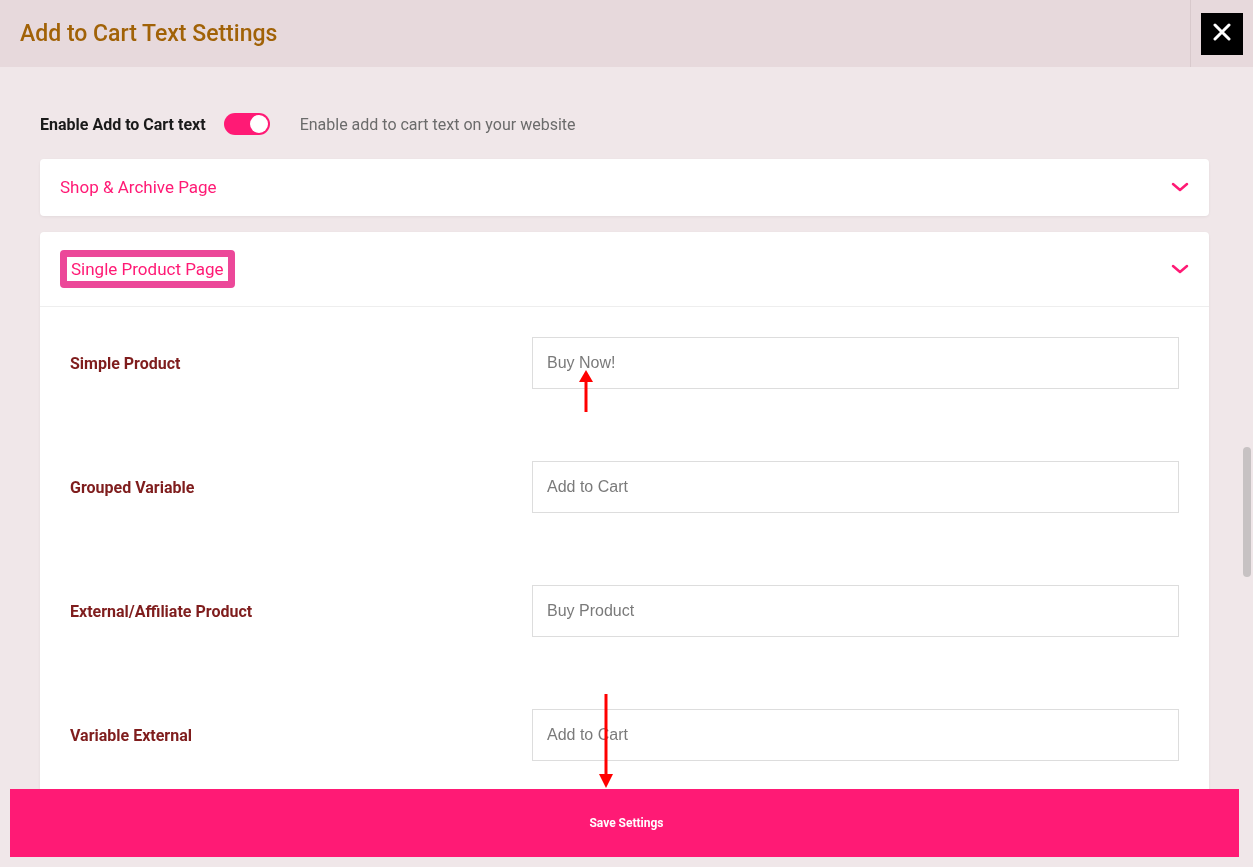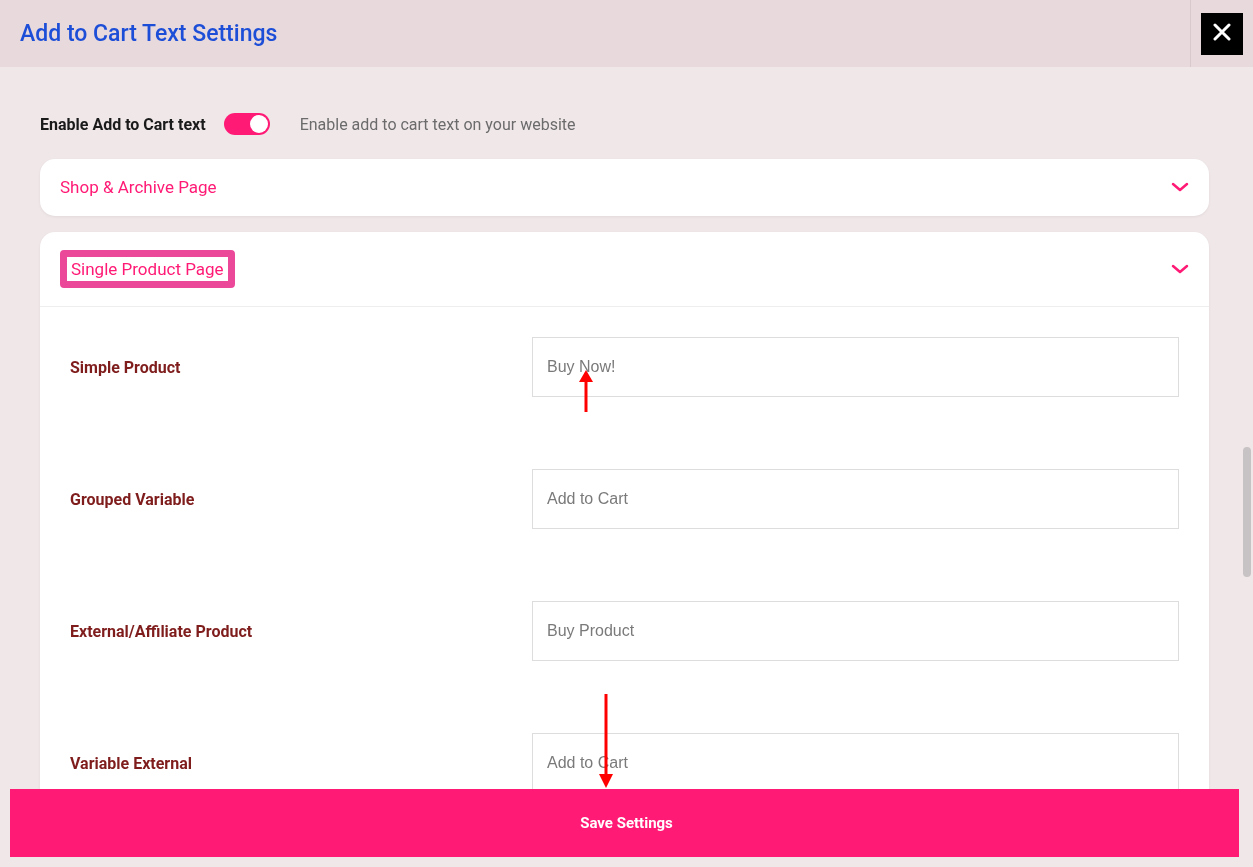--- a/index.html
+++ b/index.html
@@ -15,21 +15,21 @@
     display: flex;
     align-items: center;
     justify-content: space-between;
     background: #e7d9dc;
     height: 67px;
     padding: 0 10px 0 20px;
   }
   .header h1 {
     font-size: 23px;
     font-weight: 500;
-    color: #1d4ed8;
+    color: #a16207;
   }
   .close-btn-wrap {
     display: flex;
     align-items: center;
     height: 100%;
     border-left: 1px solid #d8c9cc;
     padding-left: 10px;
   }
   .close-btn {
     width: 42px;
@@ -73,21 +73,21 @@
     border-radius: 50%;
     background: #fff;
   }
   .enable-desc {
     color: #6b6b6b;
     font-size: 16px;
     margin-left: 12px;
   }
   .accordion {
     background: #fff;
-    border-radius: 15px;
+    border-radius: 4px;
     box-shadow: 0 1px 3px rgba(0,0,0,0.06);
     margin-bottom: 16px;
   }
   .accordion-header {
     display: flex;
     align-items: center;
     justify-content: space-between;
     padding: 18px 20px;
     cursor: pointer;
     border-bottom: 1px solid transparent;
@@ -120,38 +120,38 @@
   }
   .form-row:last-child { margin-bottom: 0; }
   .form-label {
     width: 462px;
     font-weight: 700;
     color: #7f1d1d;
     font-size: 16px;
   }
   .form-input {
     flex: 1;
-    height: 60px;
+    height: 52px;
     border: 1px solid #ddd;
     padding: 0 14px;
     font-size: 16px;
     color: #333;
     outline: none;
     background:#fff;
   }
   .form-input::placeholder { color: #7a7a7a; }
   .save-btn {
     position: absolute;
     left: 10px;
     right: 10px;
     bottom: 10px;
     height: 68px;
     background: #ff1a75;
     color: #fff;
-    font-size: 15px;
+    font-size: 12px;
     font-weight: 700;
     display: flex;
     align-items: center;
     justify-content: center;
     cursor: pointer;
   }
   
   .arrow {
     position: absolute;
     pointer-events: none;

